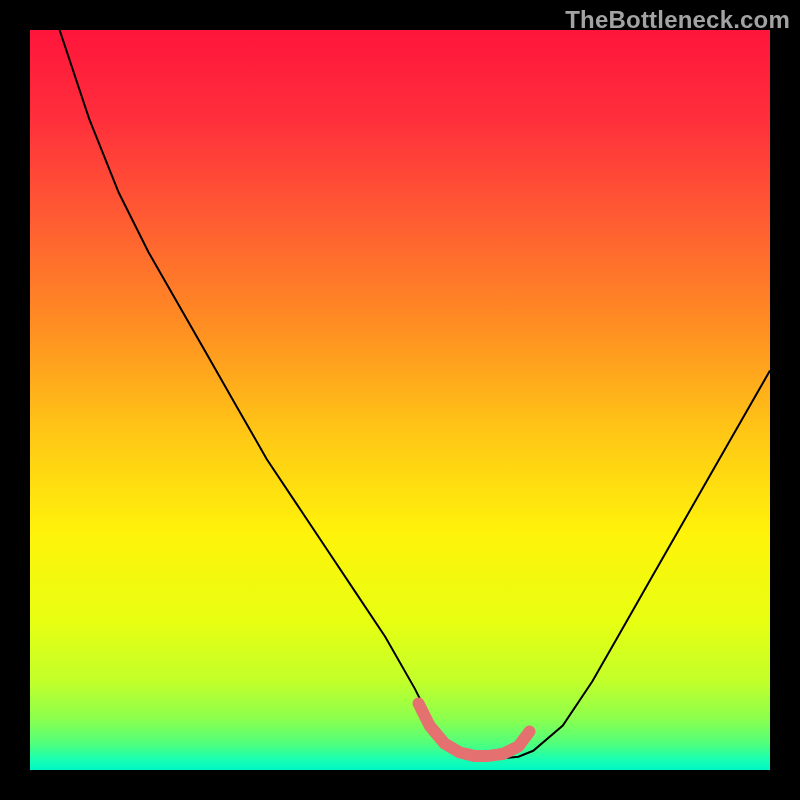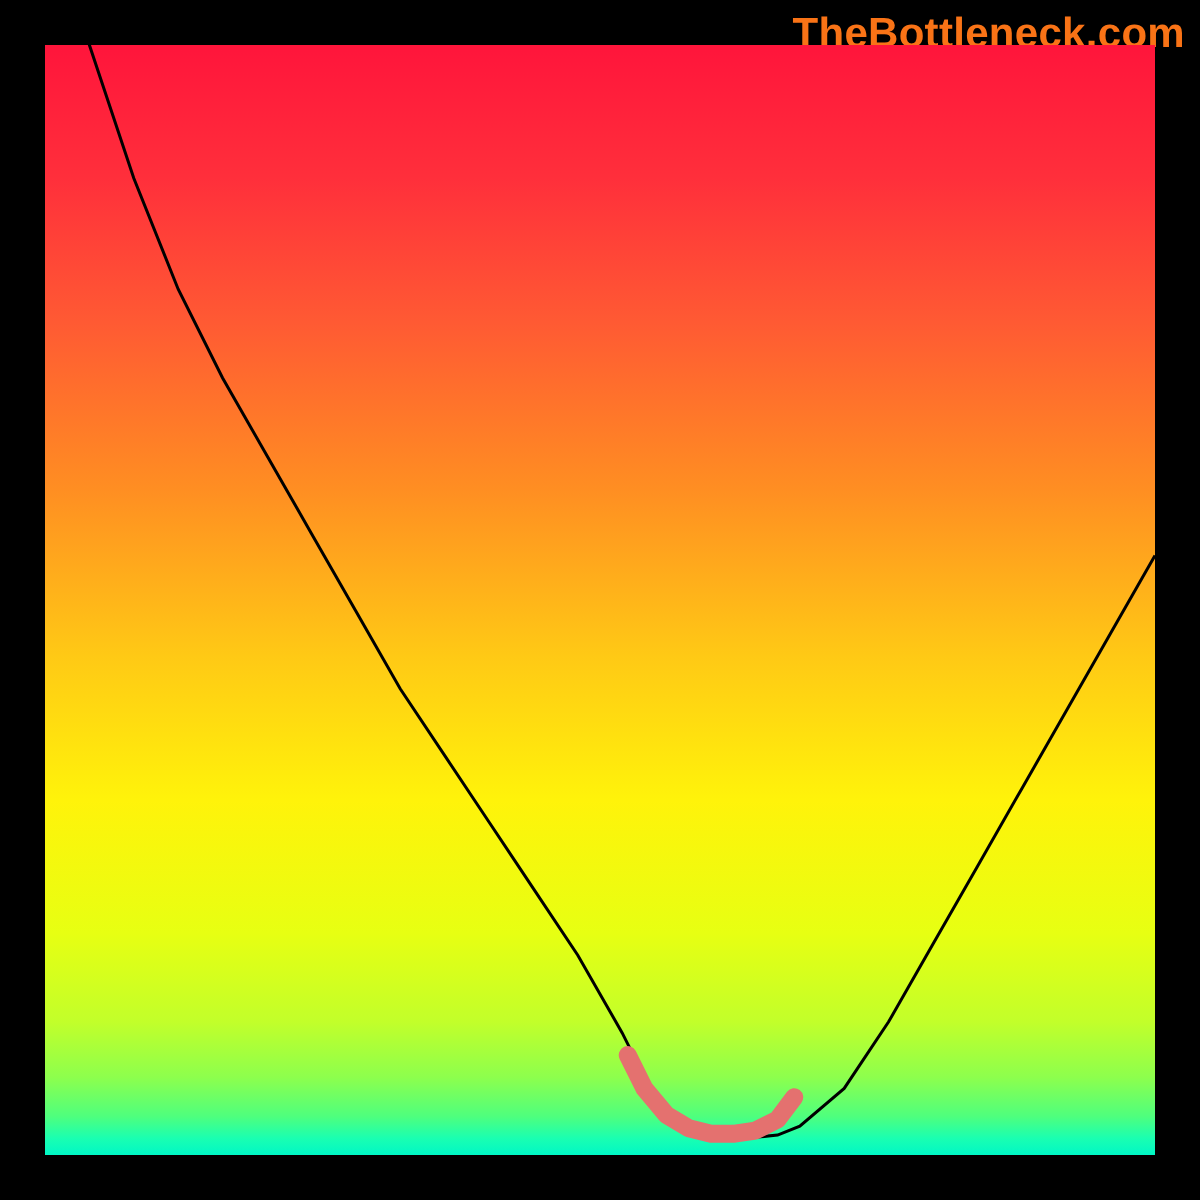--- a/index.html
+++ b/index.html
@@ -14,23 +14,23 @@
   position: relative;
   width: 800px;
   height: 800px;
   background: #000;
 }
 .watermark {
   position: absolute;
   top: 6px;
   right: 10px;
   font-family: Arial, Helvetica, sans-serif;
-  font-size: 28px;
+  font-size: 24px;
   font-weight: 600;
-  color: #f97316;
+  color: #a3a3a3;
   letter-spacing: 0.2px;
 }
 svg.plot {
   position: absolute;
   left: 30px;
   top: 30px;
   width: 740px;
   height: 740px;
   display: block;
 }

